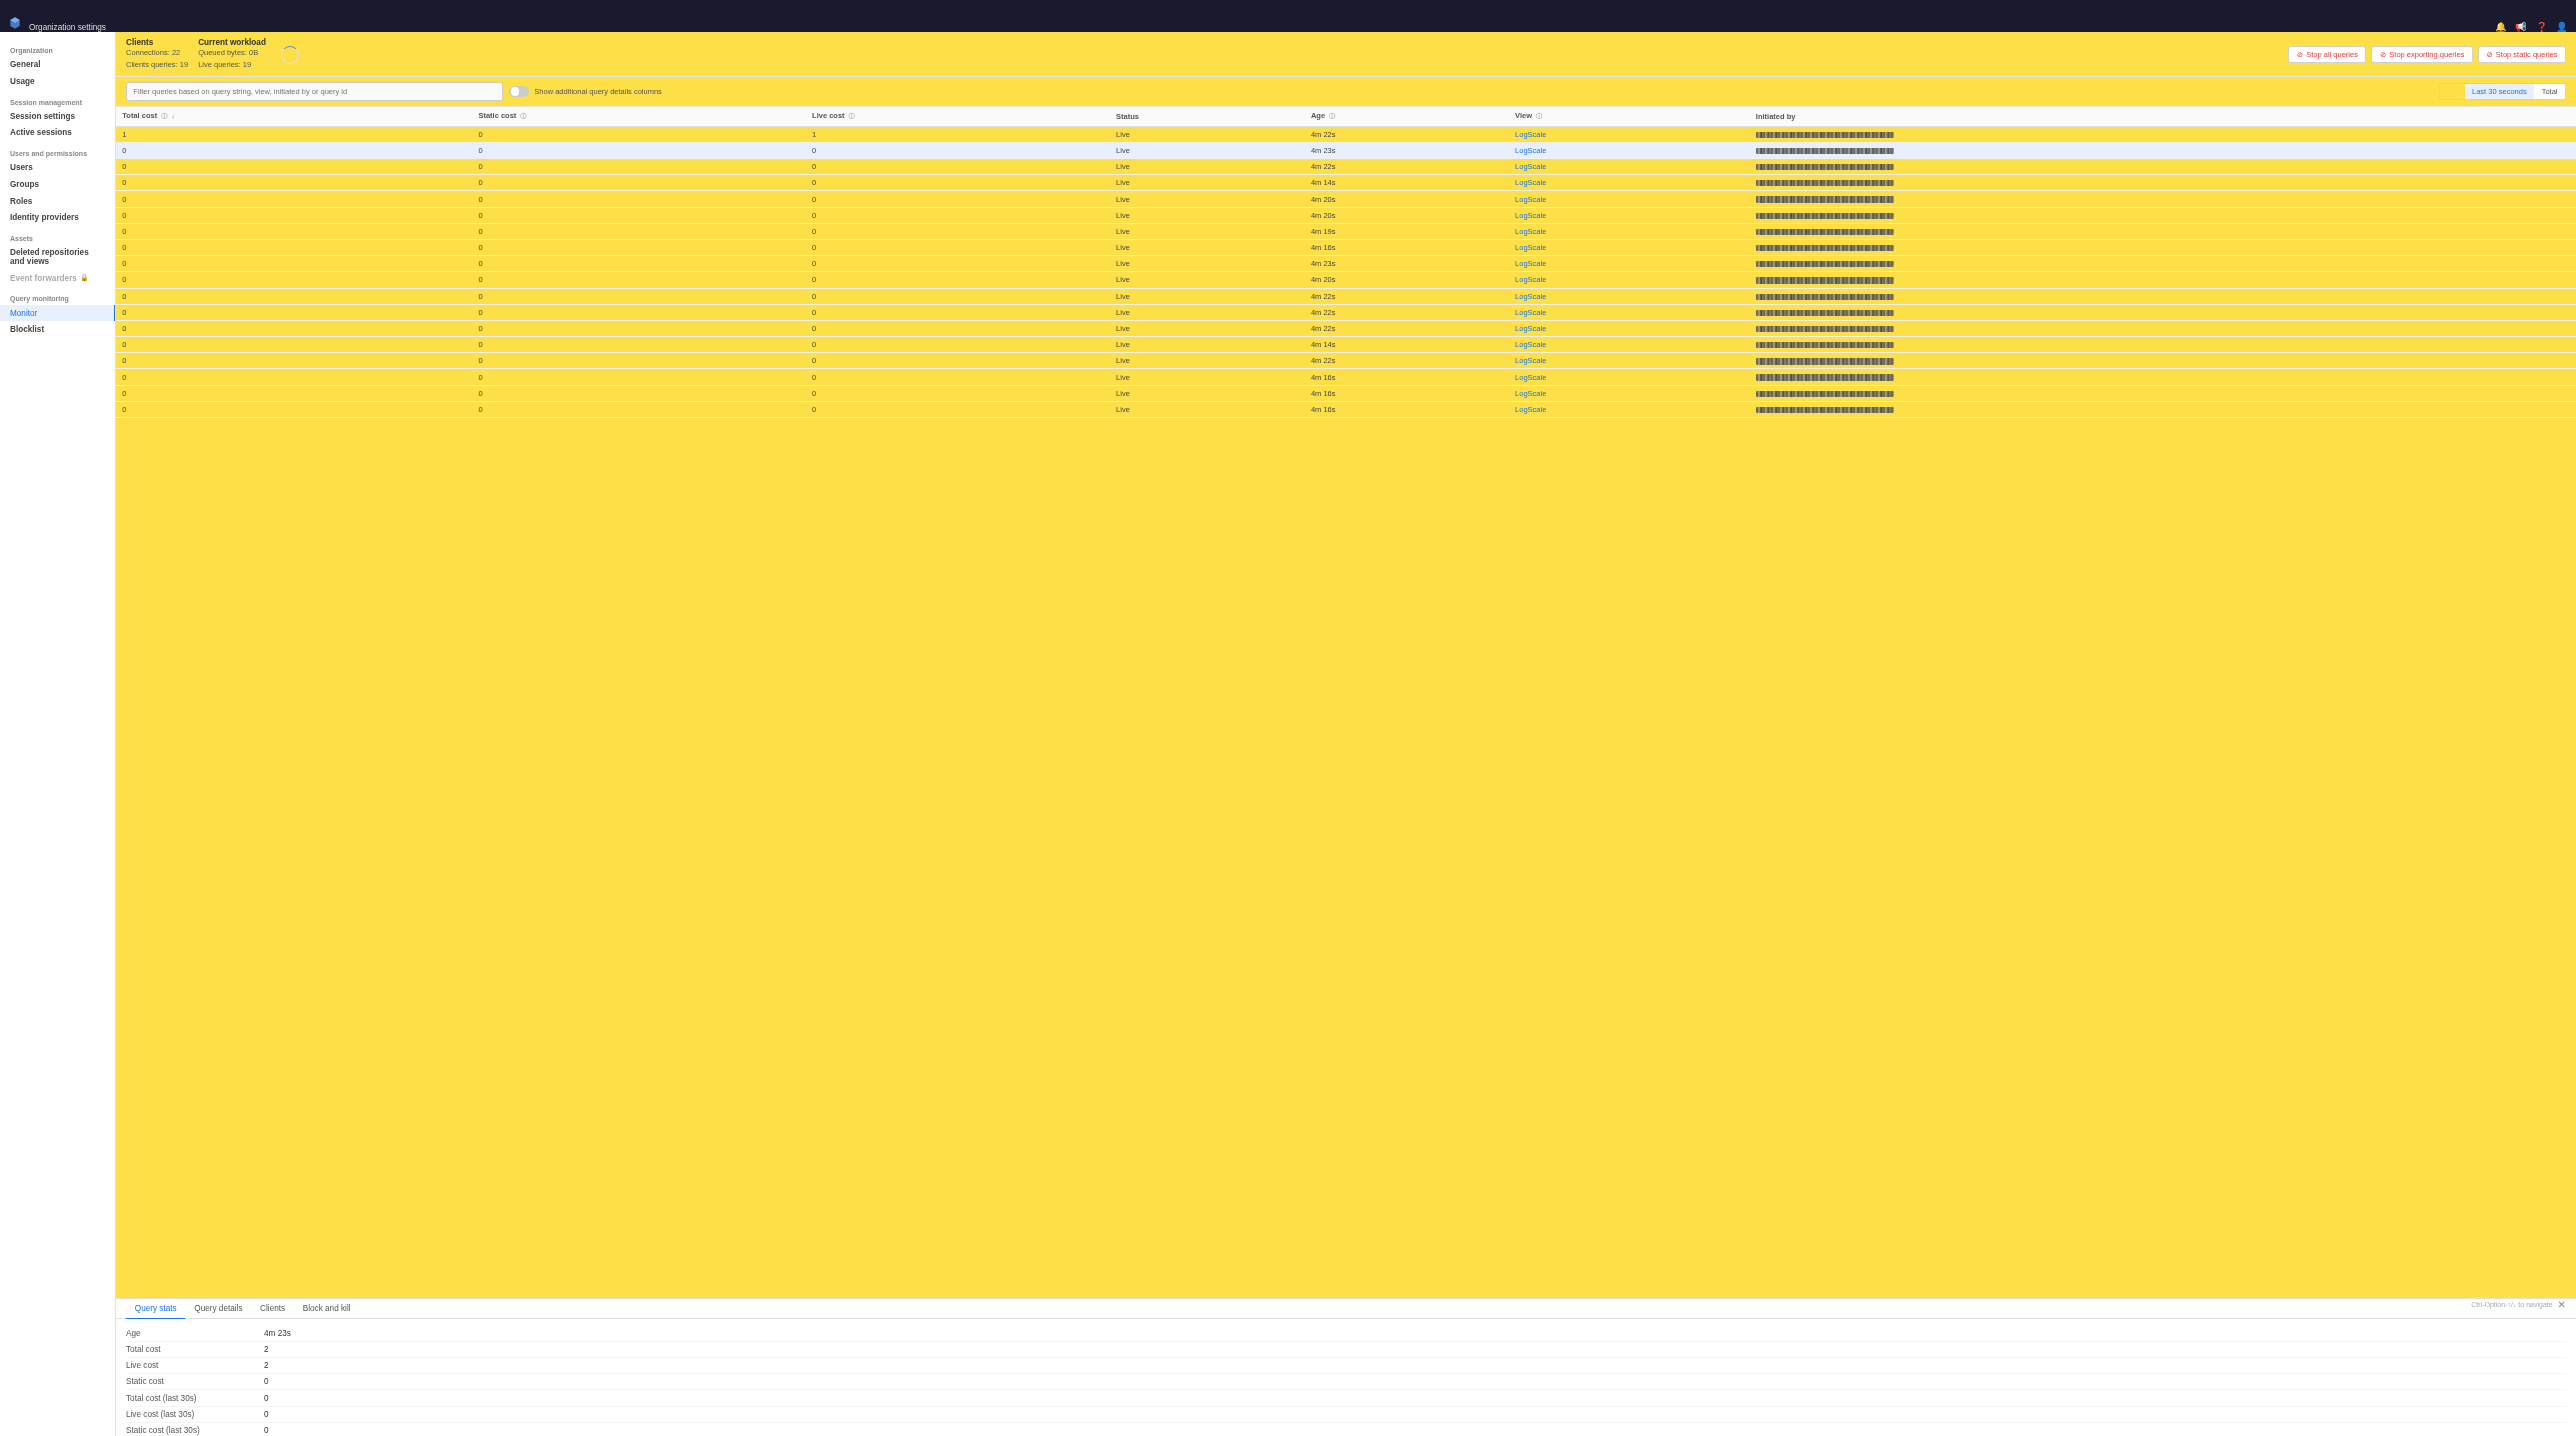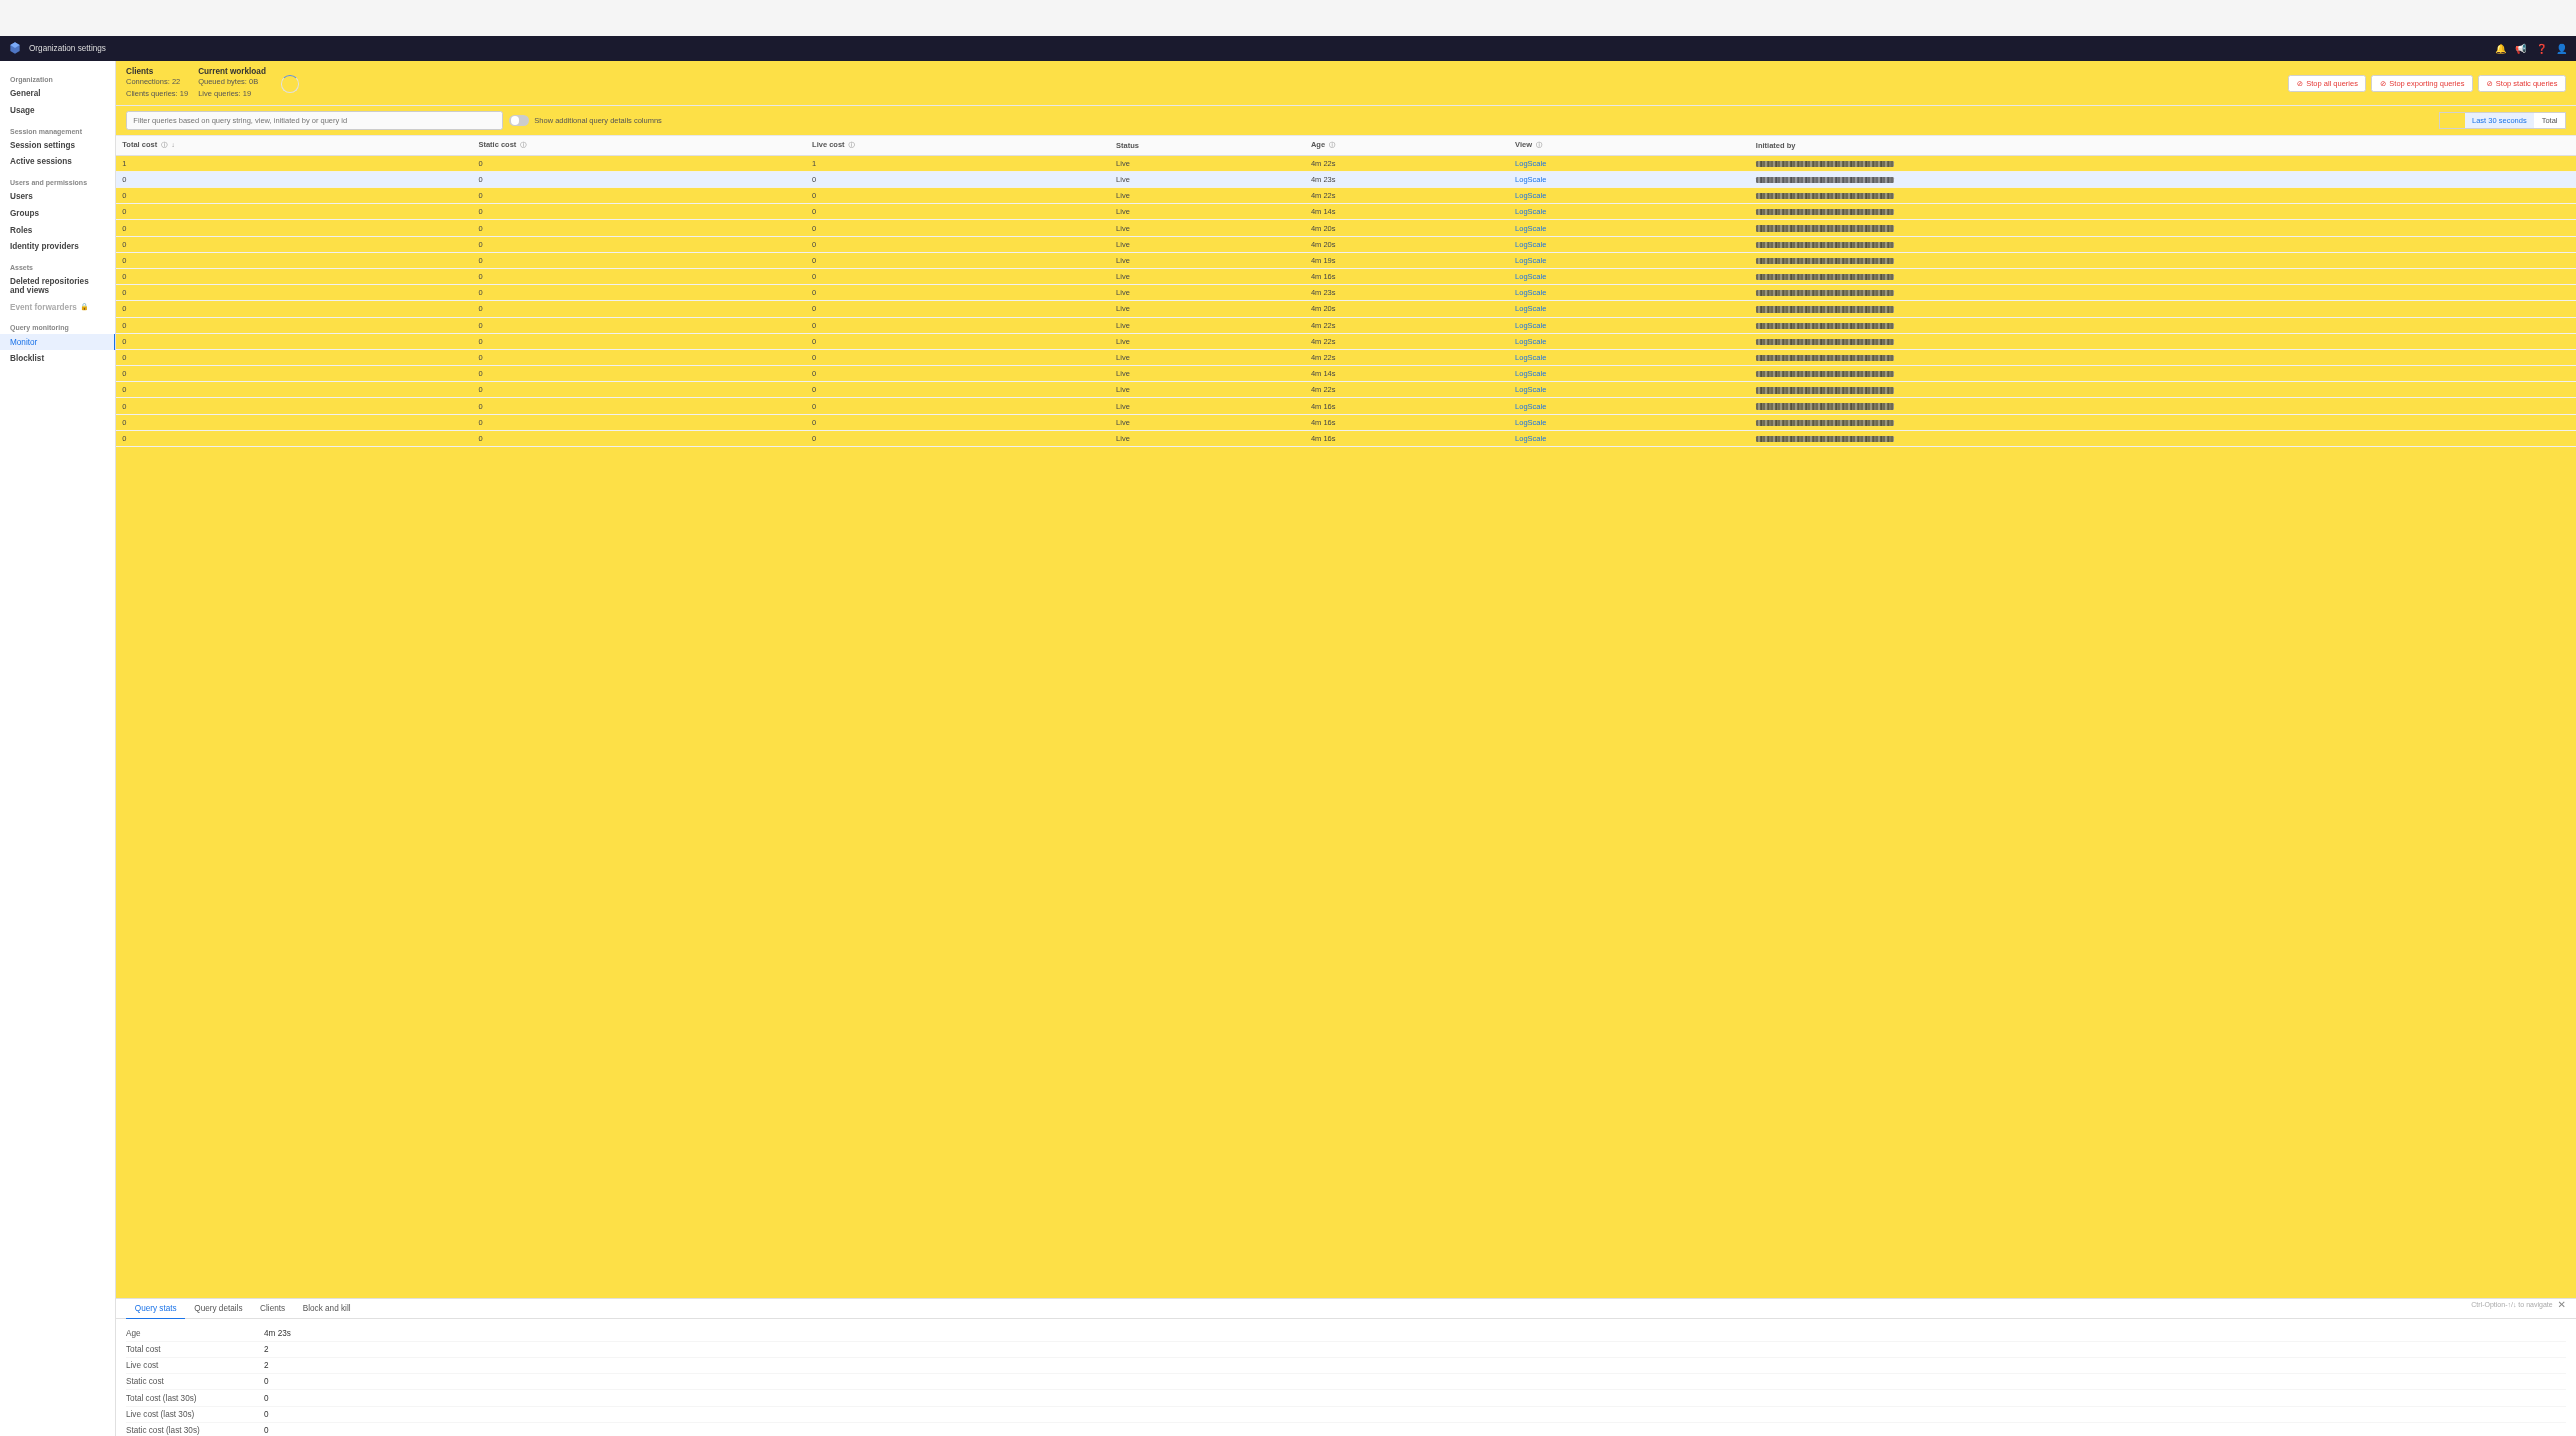--- a/index.html
+++ b/index.html
@@ -1,19 +1,19 @@
 <!DOCTYPE html>
 <html style="font-size:10px"><head>
   <meta charset="utf-8">
   <style>
     * { box-sizing: border-box; margin: 0; padding: 0; }
     body { font-family: -apple-system, BlinkMacSystemFont, 'Segoe UI', sans-serif; font-size: 8.2px; background: #f5f5f5; color: #333; display: flex; flex-direction: column; height: 100vh; overflow: hidden; }
 
     
-    .topbar { background: #1a1a2e; color: #ccc; display: flex; align-items: center; height: 25px; padding: 0 7.5px; flex-shrink: 0; margin-top: 36px; }
+    .topbar { background: #1a1a2e; color: #ccc; display: flex; align-items: flex-end; height: 32px; padding: 0 7.5px; flex-shrink: 0; }
     .topbar-logo { margin-right: 7.5px; }
     .topbar-logo svg { width: 14px; height: 14px; }
     .topbar-title { color: #ddd; font-size: 8.2px; flex: 1; }
     .topbar-icons { display: flex; align-items: center; gap: 8.8px; }
     .topbar-icon { color: #aaa; cursor: pointer; font-size: 9.4px; }
 
     
     .main-layout { display: flex; flex: 1; overflow: hidden; }
 
     

